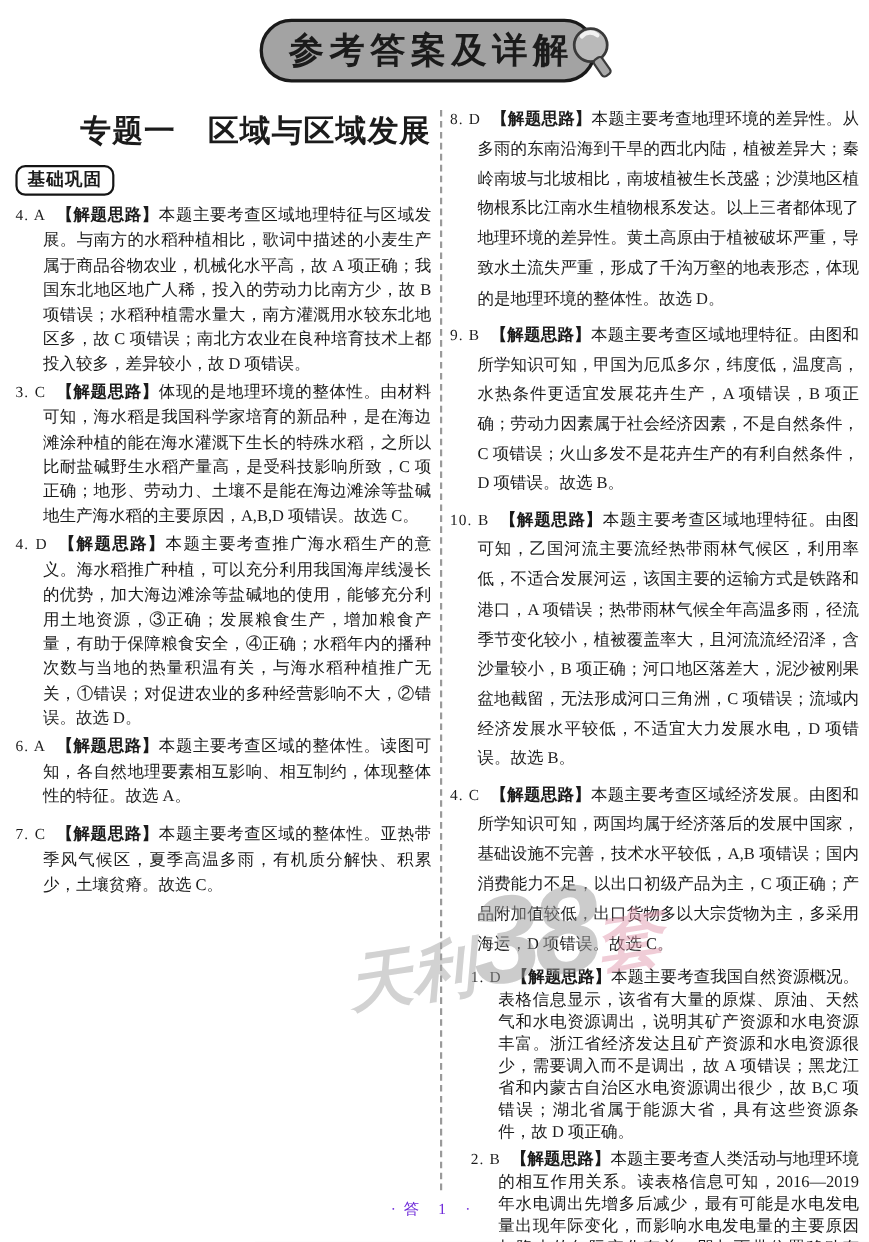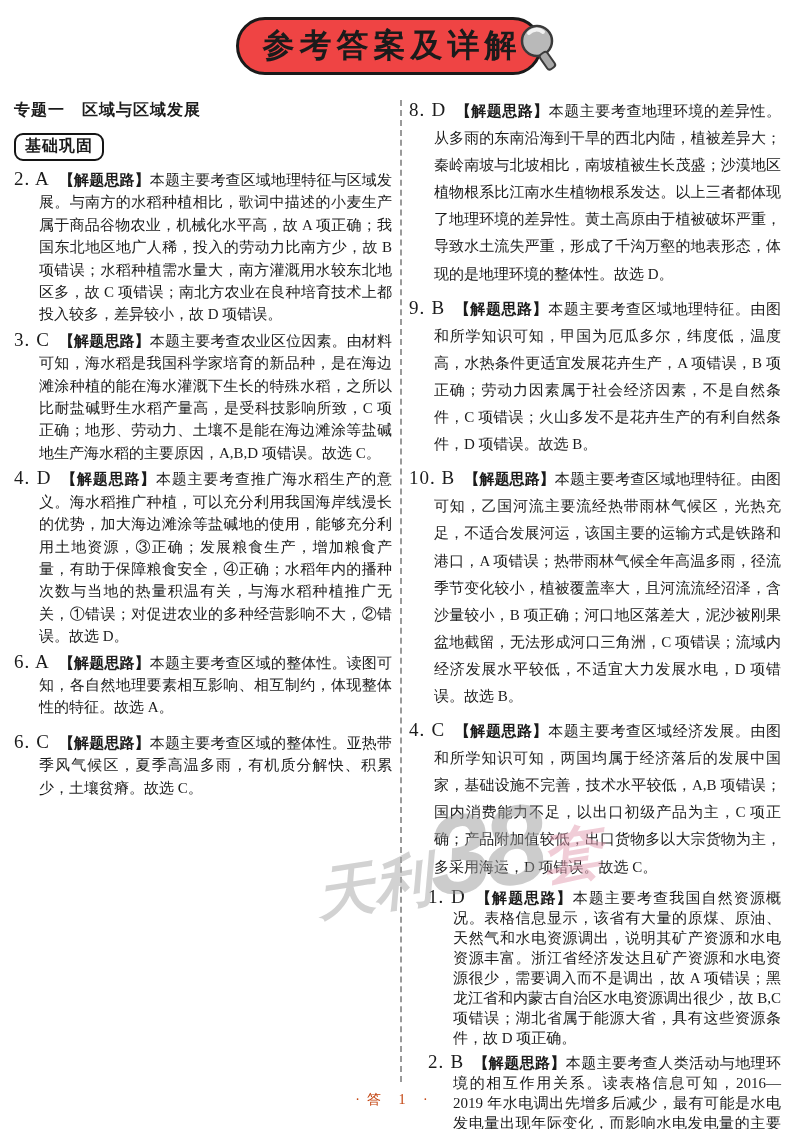--- a/index.html
+++ b/index.html
@@ -1,57 +1,57 @@
 <!DOCTYPE html>
 <html><head>
 <meta charset="utf-8">
 <style>
   html,body{margin:0;padding:0;background:#ececec;}
   .page{position:relative;width:790px;height:1129px;margin:0 auto;background:#ffffff;
         font-family:"Liberation Serif","DejaVu Serif",serif;color:#1b1b1b;overflow:hidden;}
 
   
   .title-banner{position:absolute;left:236px;top:17px;width:300px;height:52px;
-        border:3px solid #1a1a1a;border-radius:30px;background:#ef4444;
+        border:3px solid #1a1a1a;border-radius:30px;background:#a3a3a3;
         display:flex;align-items:center;justify-content:center;}
   .title-text{font-family:"Liberation Sans","DejaVu Sans",sans-serif;font-weight:bold;
         font-size:32px;letter-spacing:5px;white-space:nowrap;padding-left:6px;}
   .magnifier{position:absolute;right:-28px;top:1px;}
 
   
   .divider{position:absolute;left:400px;top:100px;height:982px;width:0;
         border-left:2px dashed #9a9a9a;}
   .col-left{position:absolute;left:14px;top:96px;width:378px;}
   .col-right{position:absolute;left:409px;top:96px;width:372px;}
 
-  .topic-title{text-align:left;font-family:"Liberation Sans","DejaVu Sans",sans-serif;
-        font-weight:bold;font-size:16px;letter-spacing:1px;margin:4px 0 12px;}
+  .topic-title{text-align:right;font-family:"Liberation Sans","DejaVu Sans",sans-serif;
+        font-weight:bold;font-size:28px;letter-spacing:1px;margin:4px 0 12px;}
   .badge{display:inline-block;border:2px solid #141414;border-radius:9px;
         padding:1px 9px 2px;font-family:Liberation Mono, monospace;
         font-weight:bold;font-size:16px;letter-spacing:1px;margin:0 0 7px 0;background:#fff;}
   .badge2{margin:6px 0 8px 0;}
 
   .item{font-size:15px;text-align:justify;padding-left:25px;text-indent:-25px;
         line-height:22.4px;margin-bottom:3px;}
-  .item .num{font-size:19px;letter-spacing:1px;margin-right:9px;}
+  .item .num{font-size:14px;letter-spacing:1px;margin-right:9px;}
   .item .label{font-family:Liberation Serif, serif;font-weight:bold;}
   .grpA .item{line-height:27.1px;margin-bottom:6px;}
   .grpB .item{line-height:20px;margin-bottom:4px;margin-left:19px;}
 
   
   .watermark{position:absolute;left:312px;top:790px;transform:rotate(-9deg);
         opacity:.5;pointer-events:none;z-index:3;white-space:nowrap;
         font-family:"Liberation Sans","DejaVu Sans",sans-serif;font-weight:bold;}
   .wm-a{font-size:58px;color:#a6a6a6;font-style:italic;}
   .wm-b{font-size:112px;color:#9b9b9b;font-style:italic;letter-spacing:-6px;}
   .wm-c{font-size:60px;color:#e39cb1;font-style:italic;}
 
   
   .footer{position:absolute;left:0;right:0;bottom:20px;text-align:center;
-        font-size:14px;letter-spacing:7px;color:#c2410c;}
+        font-size:14px;letter-spacing:7px;color:#6d28d9;}
 </style>
 </head>
 <body>
 
 <div class="page">
 
   <div class="title-banner">
     <span class="title-text">参考答案及详解</span>
     <span class="magnifier">
       <svg width="52" height="58" viewBox="0 0 52 58">
@@ -62,46 +62,46 @@
     </span>
   </div>
 
   <div class="divider"></div>
 
   <div class="col-left">
     <div class="topic-title">专题一　区域与区域发展</div>
     <div class="badge">基础巩固</div>
 
     <div class="item">
-      <span class="num">2. A</span><span class="label">【解题思路】</span><span class="body">本题主要考查区域地理特征与区域发展。与南方的水稻种植相比，歌词中描述的小麦生产属于商品谷物农业，机械化水平高，故 A 项正确；我国东北地区地广人稀，投入的劳动力比南方少，故 B 项错误；水稻种植需水量大，南方灌溉用水较东北地区多，故 C 项错误；南北方农业在良种培育技术上都投入较多，差异较小，故 D 项错误。</span>
+      <span class="num">4. A</span><span class="label">【解题思路】</span><span class="body">本题主要考查区域地理特征与区域发展。与南方的水稻种植相比，歌词中描述的小麦生产属于商品谷物农业，机械化水平高，故 A 项正确；我国东北地区地广人稀，投入的劳动力比南方少，故 B 项错误；水稻种植需水量大，南方灌溉用水较东北地区多，故 C 项错误；南北方农业在良种培育技术上都投入较多，差异较小，故 D 项错误。</span>
     </div>
     <div class="item">
-      <span class="num">3. C</span><span class="label">【解题思路】</span><span class="body">本题主要考查农业区位因素。由材料可知，海水稻是我国科学家培育的新品种，是在海边滩涂种植的能在海水灌溉下生长的特殊水稻，之所以比耐盐碱野生水稻产量高，是受科技影响所致，C 项正确；地形、劳动力、土壤不是能在海边滩涂等盐碱地生产海水稻的主要原因，A,B,D 项错误。故选 C。</span>
+      <span class="num">3. C</span><span class="label">【解题思路】</span><span class="body">体现的是地理环境的整体性。由材料可知，海水稻是我国科学家培育的新品种，是在海边滩涂种植的能在海水灌溉下生长的特殊水稻，之所以比耐盐碱野生水稻产量高，是受科技影响所致，C 项正确；地形、劳动力、土壤不是能在海边滩涂等盐碱地生产海水稻的主要原因，A,B,D 项错误。故选 C。</span>
     </div>
     <div class="item">
       <span class="num">4. D</span><span class="label">【解题思路】</span><span class="body">本题主要考查推广海水稻生产的意义。海水稻推广种植，可以充分利用我国海岸线漫长的优势，加大海边滩涂等盐碱地的使用，能够充分利用土地资源，③正确；发展粮食生产，增加粮食产量，有助于保障粮食安全，④正确；水稻年内的播种次数与当地的热量积温有关，与海水稻种植推广无关，①错误；对促进农业的多种经营影响不大，②错误。故选 D。</span>
     </div>
     <div class="item">
       <span class="num">6. A</span><span class="label">【解题思路】</span><span class="body">本题主要考查区域的整体性。读图可知，各自然地理要素相互影响、相互制约，体现整体性的特征。故选 A。</span>
     </div>
     <div class="item" style="margin-top:12px;">
-      <span class="num">6. C</span><span class="label">【解题思路】</span><span class="body">本题主要考查区域的整体性。亚热带季风气候区，夏季高温多雨，有机质分解快、积累少，土壤贫瘠。故选 C。</span>
+      <span class="num">7. C</span><span class="label">【解题思路】</span><span class="body">本题主要考查区域的整体性。亚热带季风气候区，夏季高温多雨，有机质分解快、积累少，土壤贫瘠。故选 C。</span>
     </div>
   </div>
 
   <div class="col-right">
     <div class="grpA">
       <div class="item">
         <span class="num">8. D</span><span class="label">【解题思路】</span><span class="body">本题主要考查地理环境的差异性。从多雨的东南沿海到干旱的西北内陆，植被差异大；秦岭南坡与北坡相比，南坡植被生长茂盛；沙漠地区植物根系比江南水生植物根系发达。以上三者都体现了地理环境的差异性。黄土高原由于植被破坏严重，导致水土流失严重，形成了千沟万壑的地表形态，体现的是地理环境的整体性。故选 D。</span>
       </div>
       <div class="item">
         <span class="num">9. B</span><span class="label">【解题思路】</span><span class="body">本题主要考查区域地理特征。由图和所学知识可知，甲国为厄瓜多尔，纬度低，温度高，水热条件更适宜发展花卉生产，A 项错误，B 项正确；劳动力因素属于社会经济因素，不是自然条件，C 项错误；火山多发不是花卉生产的有利自然条件，D 项错误。故选 B。</span>
       </div>
       <div class="item">
-        <span class="num">10. B</span><span class="label">【解题思路】</span><span class="body">本题主要考查区域地理特征。由图可知，乙国河流主要流经热带雨林气候区，光热充足，不适合发展河运，该国主要的运输方式是铁路和港口，A 项错误；热带雨林气候全年高温多雨，径流季节变化较小，植被覆盖率大，且河流流经沼泽，含沙量较小，B 项正确；河口地区落差大，泥沙被刚果盆地截留，无法形成河口三角洲，C 项错误；流域内经济发展水平较低，不适宜大力发展水电，D 项错误。故选 B。</span>
+        <span class="num">10. B</span><span class="label">【解题思路】</span><span class="body">本题主要考查区域地理特征。由图可知，乙国河流主要流经热带雨林气候区，利用率低，不适合发展河运，该国主要的运输方式是铁路和港口，A 项错误；热带雨林气候全年高温多雨，径流季节变化较小，植被覆盖率大，且河流流经沼泽，含沙量较小，B 项正确；河口地区落差大，泥沙被刚果盆地截留，无法形成河口三角洲，C 项错误；流域内经济发展水平较低，不适宜大力发展水电，D 项错误。故选 B。</span>
       </div>
       <div class="item">
         <span class="num">4. C</span><span class="label">【解题思路】</span><span class="body">本题主要考查区域经济发展。由图和所学知识可知，两国均属于经济落后的发展中国家，基础设施不完善，技术水平较低，A,B 项错误；国内消费能力不足，以出口初级产品为主，C 项正确；产品附加值较低，出口货物多以大宗货物为主，多采用海运，D 项错误。故选 C。</span>
       </div>
     </div>
 
 
     <div class="grpB">
       <div class="item">
         <span class="num">1. D</span><span class="label">【解题思路】</span><span class="body">本题主要考查我国自然资源概况。表格信息显示，该省有大量的原煤、原油、天然气和水电资源调出，说明其矿产资源和水电资源丰富。浙江省经济发达且矿产资源和水电资源很少，需要调入而不是调出，故 A 项错误；黑龙江省和内蒙古自治区水电资源调出很少，故 B,C 项错误；湖北省属于能源大省，具有这些资源条件，故 D 项正确。</span>

